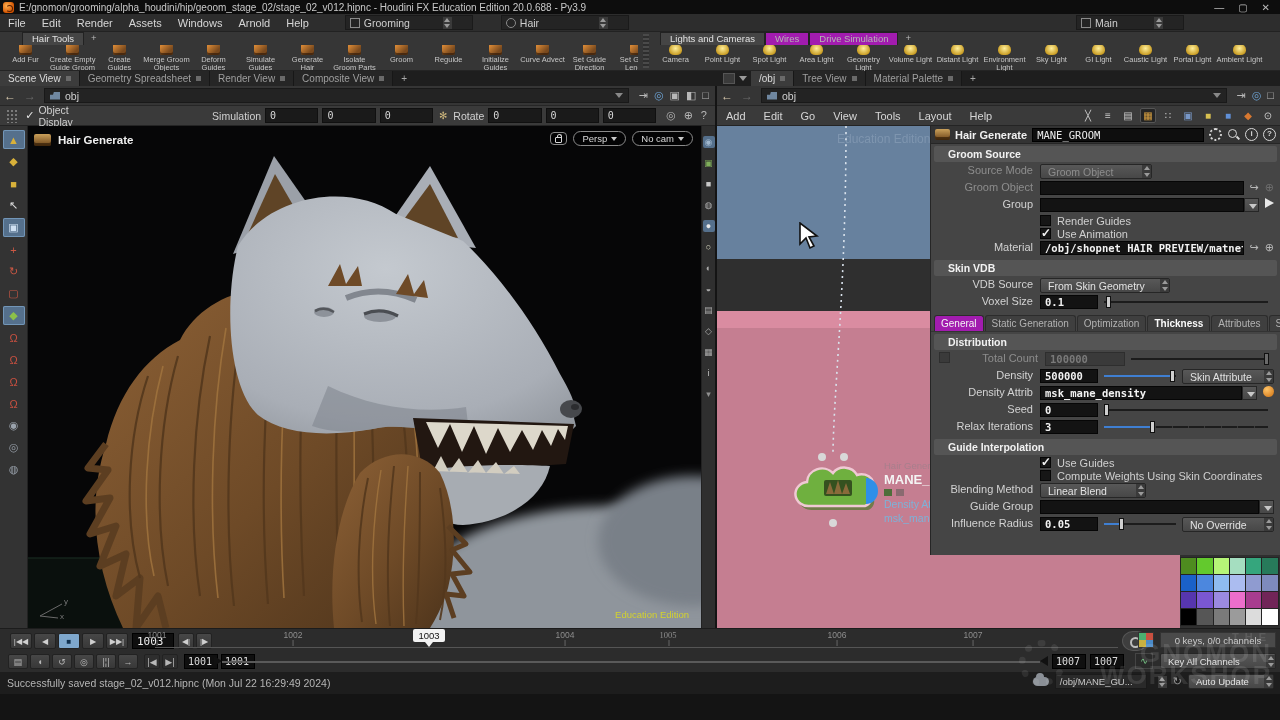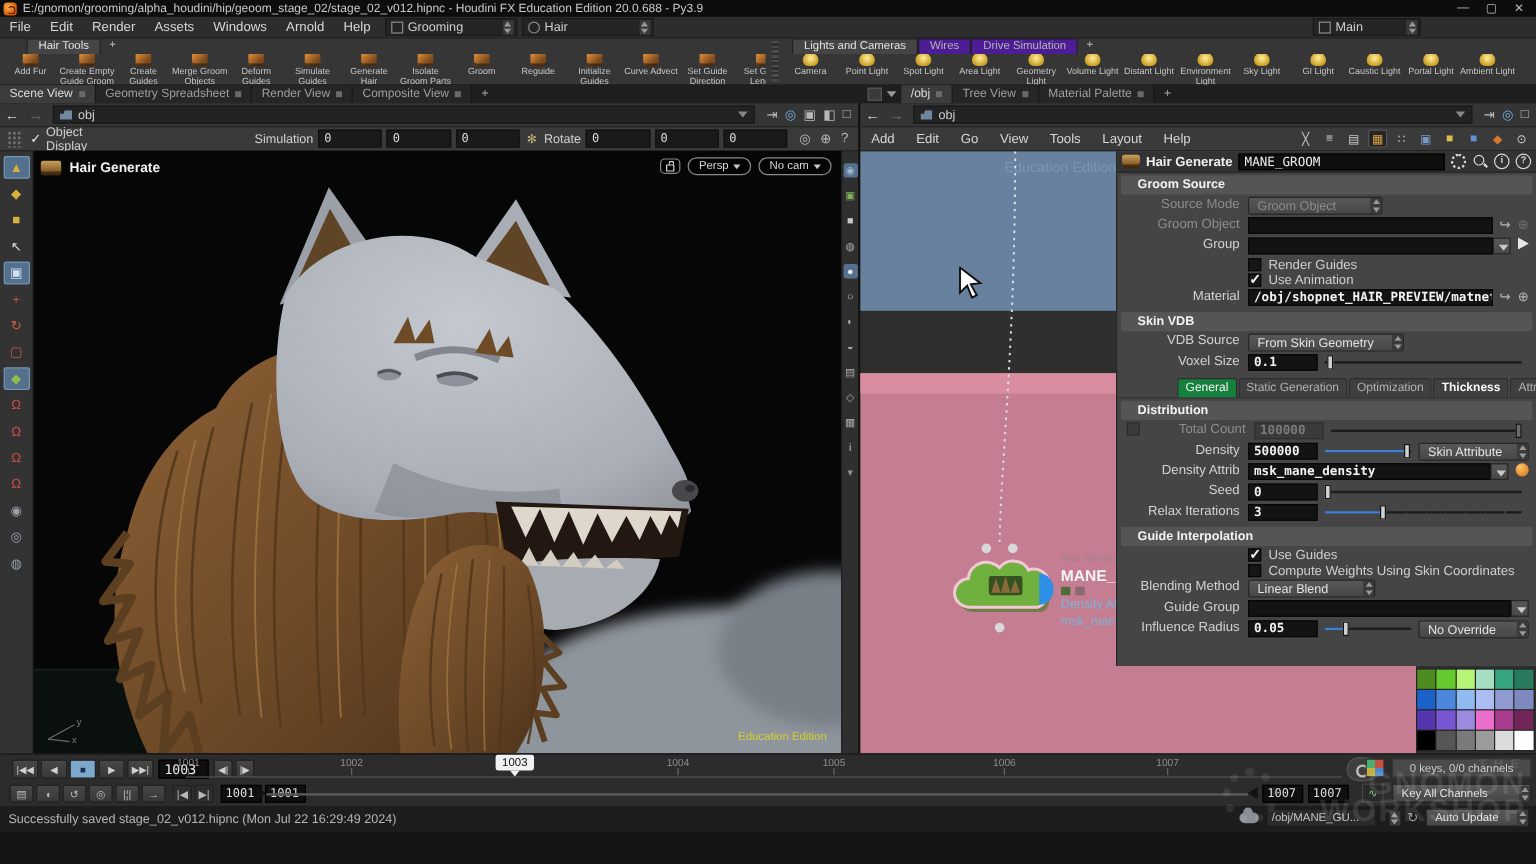--- a/index.html
+++ b/index.html
@@ -14,35 +14,35 @@
   #houdini-logo::after{content:""; position:absolute; left:3px; top:3px; width:5px; height:5px;
     border-radius:50%; border:1.4px solid #5a1f00; border-left-color:transparent;}
   .winbtns { margin-left:auto; display:flex; gap:14px; padding-right:10px; color:#bbb; font-size:10px;}
   .winbtns span{ cursor:default; }
 
   
   #menubar { position:absolute; left:0; top:14px; width:1280px; height:18px; background:#2d2d2d;
     display:flex; align-items:center; font-size:11px; color:#d6d6d6; border-bottom:1px solid #222; }
   #menubar .menu-item { padding:0 8px; }
   .selector { display:flex; align-items:center; height:15px; background:#242424; border:1px solid #1a1a1a;
-    color:#cfcfcf; font-size:10.5px; padding:0 2px 0 4px; margin-left:4px; }
+    color:#cfcfcf; font-size:10.5px; padding:0 20px 0 4px; margin-left:28px; }
   .selector .sel-icon { width:10px; height:10px; border:1px solid #8a8a8a; margin-right:4px; position:relative;}
   .selector .sel-icon.round{ border-radius:50%; }
   .selector .sel-label{ min-width:74px; }
   .stepper { width:9px; height:12px; margin-left:5px; position:relative; background:#3a3a3a;}
   .stepper::before,.stepper::after{content:""; position:absolute; left:1.5px; border-left:3px solid transparent; border-right:3px solid transparent;}
   .stepper::before{ top:1px; border-bottom:4px solid #9a9a9a;}
   .stepper::after{ bottom:1px; border-top:4px solid #9a9a9a;}
   #main-selector{ margin-left:auto; margin-right:96px;}
   #main-selector .sel-label{min-width:54px;}
 
   
   #shelf { position:absolute; left:0; top:32px; width:1280px; height:39px; background:#363636; border-bottom:1px solid #242424;}
   .shelf-tabs { position:absolute; top:0; height:13px; display:flex; font-size:9.5px; color:#b5b5b5;}
-  .shelf-tab { padding:0 9px; background:#4c1d95; border:1px solid #222; border-bottom:none; line-height:12px;}
+  .shelf-tab { padding:0 9px; background:#a21caf; border:1px solid #222; border-bottom:none; line-height:12px;}
   .shelf-tab.active { background:#454545; color:#e2e2e2; }
   .shelf-plus{ padding:0 7px; color:#bbb; line-height:12px;}
   .shelf-tools { position:absolute; top:13px; height:26px; display:flex; align-items:center; overflow:hidden; }
   .shelf-tool { width:47px; display:flex; flex-direction:column; align-items:center; flex:none; }
   .tool-icon { width:13px; height:11px; border-radius:2px; margin-bottom:1px; }
   .tool-icon.hair { background:linear-gradient(135deg,#e8933a,#7a4a1e 70%);
      box-shadow:inset 0 -2px 0 rgba(40,20,5,.6);}
   .tool-icon.light { background:radial-gradient(circle at 50% 40%, #ffef9a, #c79a20 75%); border-radius:50% 50% 40% 40%;}
   .tool-label { font-size:7.5px; line-height:8px; color:#c6c6c6; text-align:center; height:16px; overflow:hidden; width:47px;}
   #shelf-left-tabs{ left:22px; }
@@ -173,40 +173,40 @@
   .dd.dim { color:#8d8d8d; }
   .combo-arrow { width:15px; height:14px; background:linear-gradient(#585858,#474747); border:1px solid #262626; position:relative; flex:none;}
   .combo-arrow::after{ content:""; position:absolute; left:3.5px; top:5px; border-left:4px solid transparent; border-right:4px solid transparent; border-top:5px solid #c8c8c8;}
   .mini-btn { color:#b8b8b8; font-size:11px; margin-left:6px; flex:none;}
   .mini-btn.dim { color:#6e6e6e; }
   .orange-dot { width:11px; height:11px; border-radius:50%; background:radial-gradient(circle at 35% 30%, #ffc468, #d07010); margin-left:6px; flex:none;}
   .white-pointer { margin-left:6px; width:0; height:0; border-top:5px solid transparent; border-bottom:5px solid transparent; border-left:9px solid #e8e8e8;}
   #ptab-row { display:flex; align-items:flex-end; height:18px; padding:0 3px; gap:1px; border-bottom:1px solid #333; margin-top:2px;}
   .ptab { background:#3f3f3f; border:1px solid #2c2c2c; border-bottom:none; border-radius:3px 3px 0 0;
      color:#b2b2b2; font-size:10px; padding:2px 6px; white-space:nowrap;}
-  .ptab.active { background:#15803d; color:#f4f4f4;margin-left:47px;}
+  .ptab.active { background:#a21caf; color:#f4f4f4;}
   .ptab.bold { color:#fafafa; font-weight:bold;}
 
   
   #palette { position:absolute; right:1px; bottom:2px; width:99px; display:flex; flex-wrap:wrap; gap:1px; background:#242424; padding:1px; z-index:4;}
   .swatch { width:15.3px; height:16px; }
 
   
   #playbar { position:absolute; left:0; top:628px; width:1280px; height:44px; background:#2c2c2c; border-top:1px solid #1c1c1c;}
   .tbtn { position:absolute; width:22px; height:16px; top:4px; background:linear-gradient(#474747,#383838); border:1px solid #222;
      color:#cfcfcf; font-size:8px; display:flex; align-items:center; justify-content:center; border-radius:2px;}
   .tbtn.stop { background:#7ea7cc; color:#10304e; }
   #frame-field { position:absolute; left:132px; top:4px; width:42px; height:16px; background:#0f0f0f; border:1px solid #000;
      color:#ececec; font-family:"DejaVu Sans Mono", monospace; font-size:11px; line-height:15px; padding:0 4px;}
   .ruler-line { position:absolute; left:155px; top:18px; width:963px; height:1px; background:#555;}
   .rtick { position:absolute; top:1px; transform:translateX(-50%); color:#8e8e8e; font-size:8.5px;}
   .rtick::after { content:""; position:absolute; left:50%; top:10px; width:1px; height:6px; background:#666;}
   .rtick:nth-of-type(1){left:157px;} .rtick:nth-of-type(2){left:293px;}
   .rtick:nth-of-type(3){left:429px;} .rtick:nth-of-type(4){left:565px;}
-  .rtick:nth-of-type(5){left:695px;} .rtick:nth-of-type(6){left:837px;}
+  .rtick:nth-of-type(5){left:668px;font-family:Liberation Serif, serif;} .rtick:nth-of-type(6){left:837px;}
   .rtick:nth-of-type(7){left:973px;}
   #frame-flag { position:absolute; left:413px; top:0; width:32px; height:13px; background:#f2f2f2; border-radius:2px;
      color:#111; font-size:9.5px; text-align:center; line-height:13px; z-index:3;}
   #frame-flag::after{ content:""; position:absolute; left:12px; top:13px; border-left:4px solid transparent; border-right:4px solid transparent; border-top:5px solid #f2f2f2;}
   .row2-btn { position:absolute; top:25px; width:20px; height:15px; background:linear-gradient(#474747,#383838); border:1px solid #222;
      color:#b8b8b8; font-size:9px; display:flex; align-items:center; justify-content:center; border-radius:2px;}
   .rfield { position:absolute; top:25px; width:34px; height:15px; background:#0f0f0f; border:1px solid #000; color:#dcdcdc;
      font-family:"DejaVu Sans Mono", monospace; font-size:10px; line-height:14px; padding:0 3px;}
   #range-track { position:absolute; left:222px; top:32px; width:818px; height:2px; background:#5a5a5a;}
   .range-handle { position:absolute; top:27px; width:0; height:0; border-top:5.5px solid transparent; border-bottom:5.5px solid transparent;}
@@ -894,21 +894,21 @@
       <span class="ptab">Optimization</span>
       <span class="ptab bold">Thickness</span>
       <span class="ptab">Attributes</span>
       <span class="ptab">Skin</span>
     </div>
 
   <div class="sect">Distribution</div>
   <div class="prow">
     <span class="cb dim" style="margin-left:8px"></span>
     <span class="plabel dim" style="width:82px">Total Count</span>
-    <span class="pfield dim" style="width:58px">100000</span>
+    <span class="pfield dim" style="width:80px">100000</span>
     <div class="slider dim">
       <div class="track"></div>
         <div class="knob" style="left:99%"></div>
     </div>
   </div>
   <div class="prow">
     <span class="plabel">Density</span>
     <span class="pfield" style="width:58px">500000</span>
     <div class="slider">
       <div class="track"></div>

